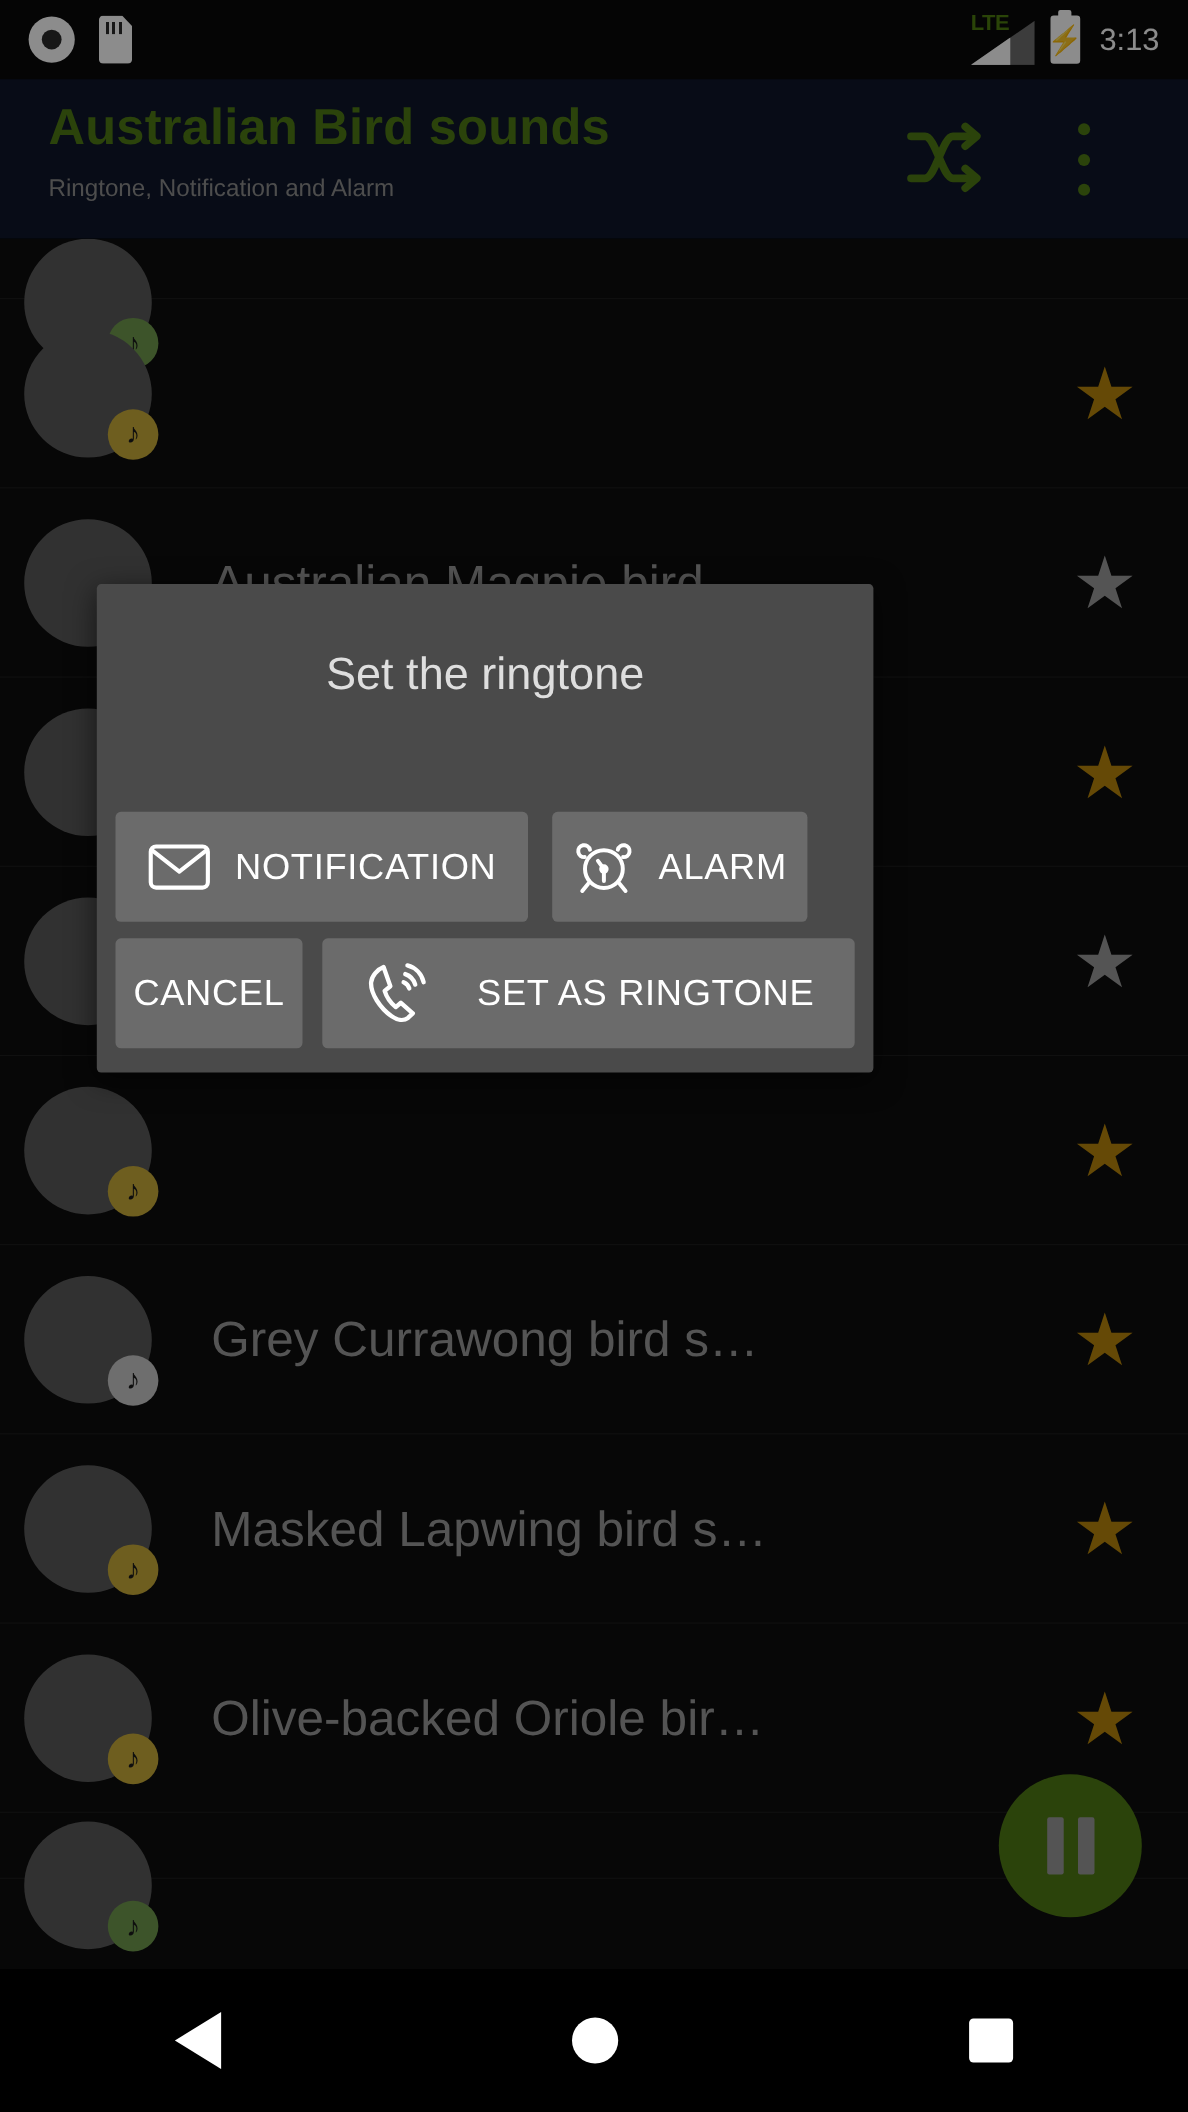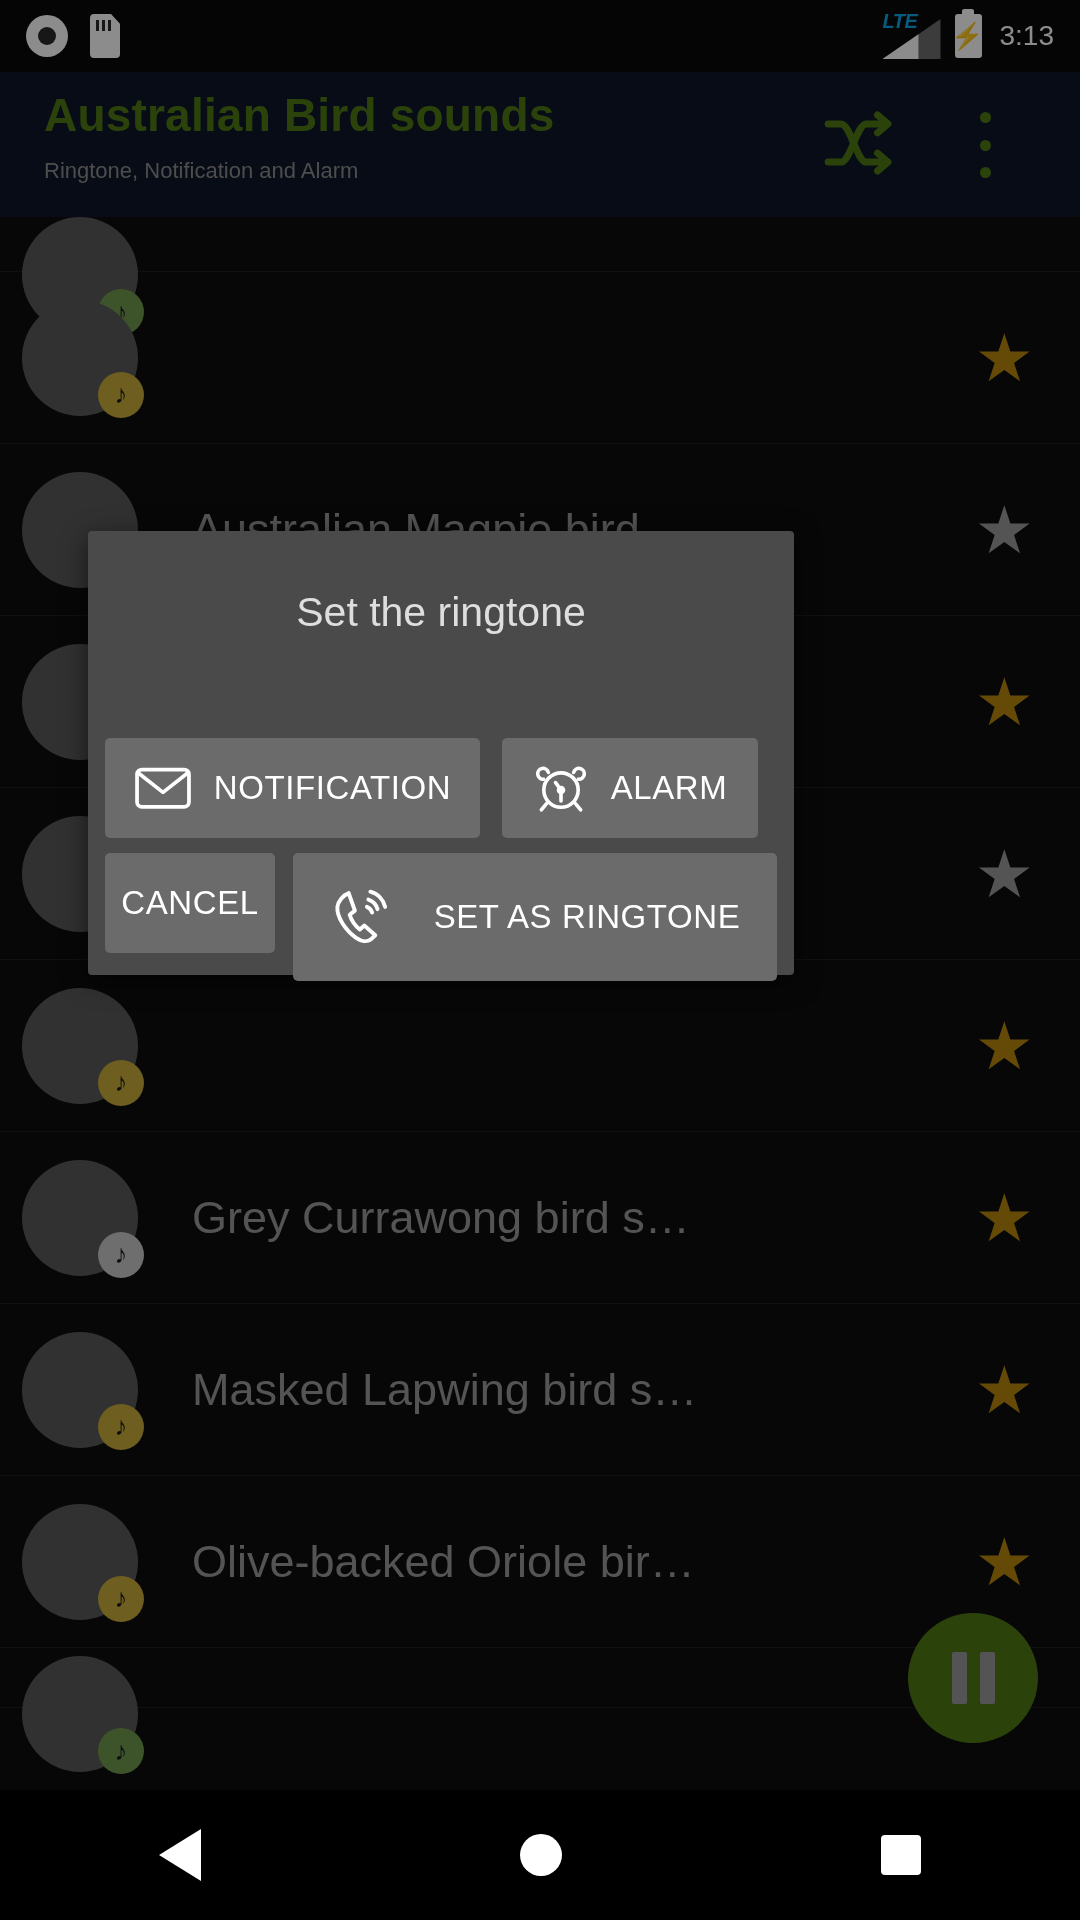--- a/index.html
+++ b/index.html
@@ -19,21 +19,21 @@
   .sb-right{ margin-left:auto; display:flex; align-items:center; gap:14px; }
   .ic-record{ width:42px; height:42px; border-radius:50%; background:#fff;
     display:flex; align-items:center; justify-content:center; }
   .ic-record::after{ content:""; width:18px; height:18px; border-radius:50%; background:#2b2b2b; }
   .ic-sd{ width:30px; height:44px; background:#fff; border-radius:4px;
     position:relative; clip-path:polygon(0 0,70% 0,100% 22%,100% 100%,0 100%); }
   .ic-sd::after{ content:""; position:absolute; top:6px; left:6px; width:16px; height:11px;
     background:repeating-linear-gradient(90deg,#2b2b2b 0 3px, #fff 3px 6px); }
   .ic-lte{ position:relative; width:58px; height:46px; }
   .ic-lte .lte-txt{ position:absolute; top:-2px; left:0; font-size:20px; font-weight:bold;
-    color:#0ea5e9; letter-spacing:-0.5px; line-height:1;font-style:italic; }
+    color:#4d7c0f; letter-spacing:-0.5px; line-height:1; }
   .ic-lte .bars{ position:absolute; bottom:0; left:0; width:58px; height:40px; }
   .ic-lte .bars .full{ position:absolute; right:0; bottom:0; width:58px; height:40px;
     background:#6d6d6d; clip-path:polygon(100% 0,100% 100%,0 100%); }
   .ic-lte .bars .fill{ position:absolute; right:0; bottom:0; width:58px; height:40px;
     background:#fff; clip-path:polygon(62% 38%,62% 100%,0 100%); }
   .ic-batt{ width:27px; height:44px; border:3px solid #fff; border-radius:3px; position:relative;
     background:#fff; }
   .ic-batt::before{ content:""; position:absolute; top:-8px; left:50%; transform:translateX(-50%);
     width:12px; height:6px; background:#fff; border-radius:2px 2px 0 0; }
   .ic-batt .bolt{ position:absolute; inset:0; display:flex; align-items:center; justify-content:center;
@@ -111,23 +111,23 @@
   
   .dialog{ position:absolute; left:88px; top:531px; width:706px; height:444px;
     background:#4a4a4a; border-radius:4px; box-shadow:0 6px 26px rgba(0,0,0,.55); }
   .dialog .dtitle{ position:absolute; top:58px; left:0; width:100%; text-align:center;
     font-size:41px; color:#dedede; }
   .btn{ position:absolute; background:#6b6b6b; border-radius:5px;
     display:flex; align-items:center; justify-content:center; color:#fff;
     font-size:33px; letter-spacing:0.6px; }
   .btn .bico{ margin-right:22px; display:flex; align-items:center; }
   .btn-notification{ left:17px; top:207px; width:375px; height:100px; }
-  .btn-alarm{ left:414px; top:207px; width:256px; height:100px; }
+  .btn-alarm{ left:414px; top:207px; width:232px; height:100px; }
   .btn-cancel{ left:17px; top:322px; width:170px; height:100px; }
-  .btn-ringtone{ left:205px; top:322px; width:484px; height:128px; }
+  .btn-ringtone{ left:205px; top:322px; width:484px; height:100px; }
 
   
   .navbar{ position:absolute; bottom:0; left:0; width:1080px; height:130px;
     background:#000; display:flex; align-items:center; justify-content:space-around; }
   .nav-back{ width:0; height:0; border-top:26px solid transparent;
     border-bottom:26px solid transparent; border-right:42px solid #fff; }
   .nav-home{ width:42px; height:42px; border-radius:50%; background:#fff; }
   .nav-recent{ width:40px; height:40px; background:#fff; border-radius:4px; }
 </style>
 </head>

